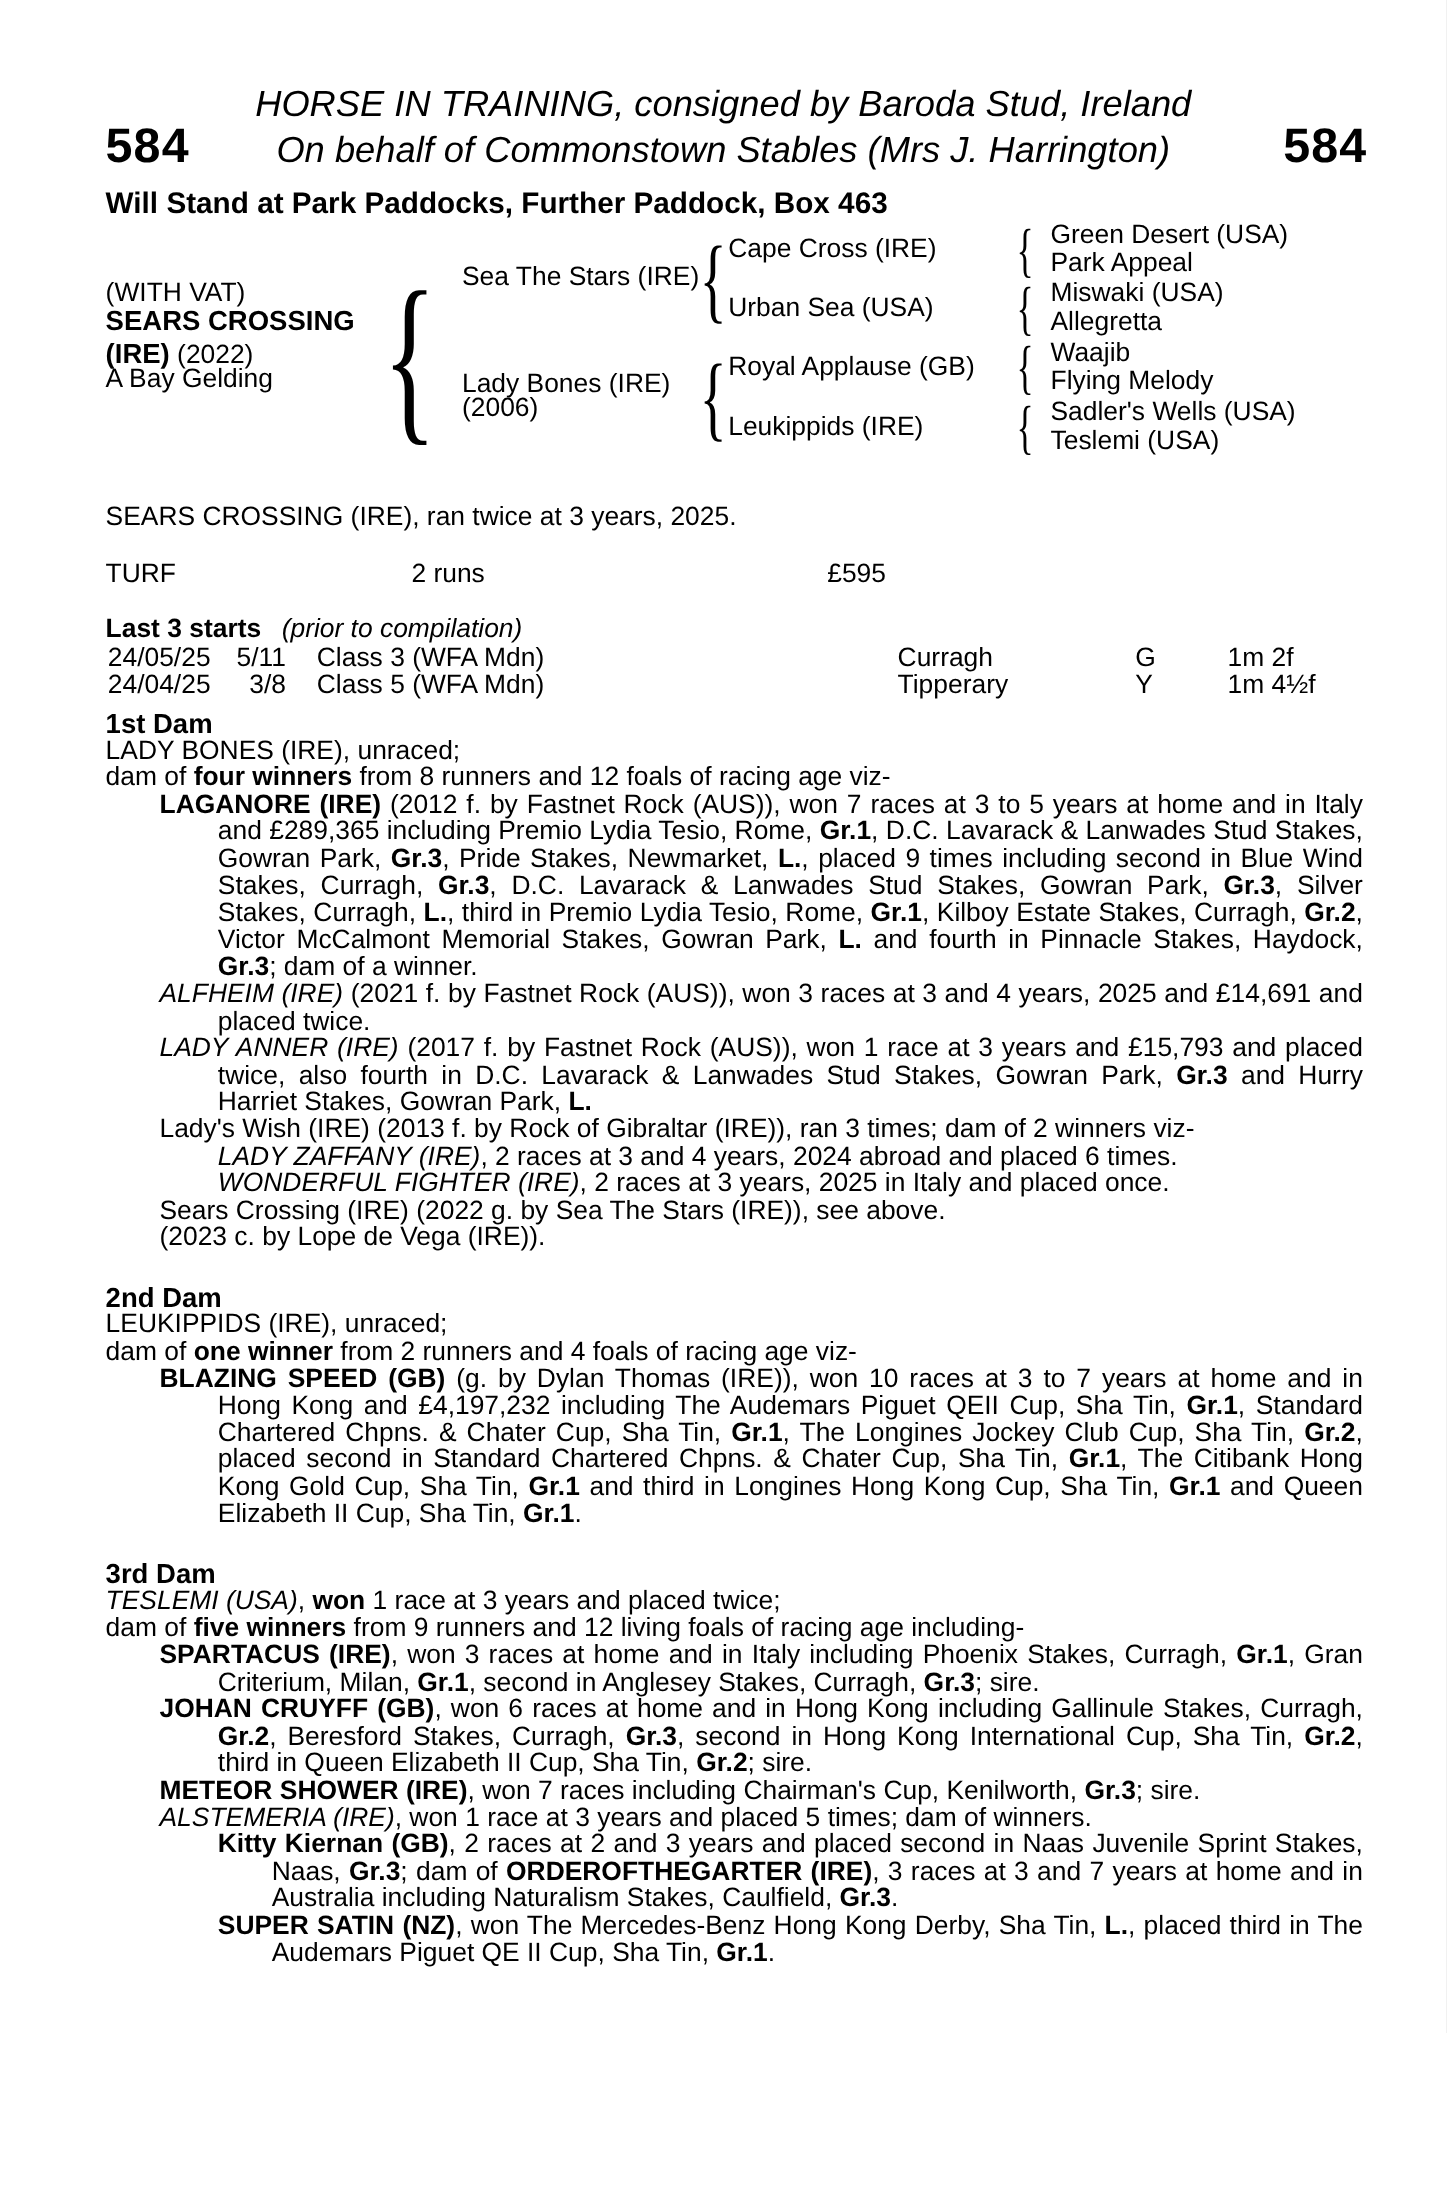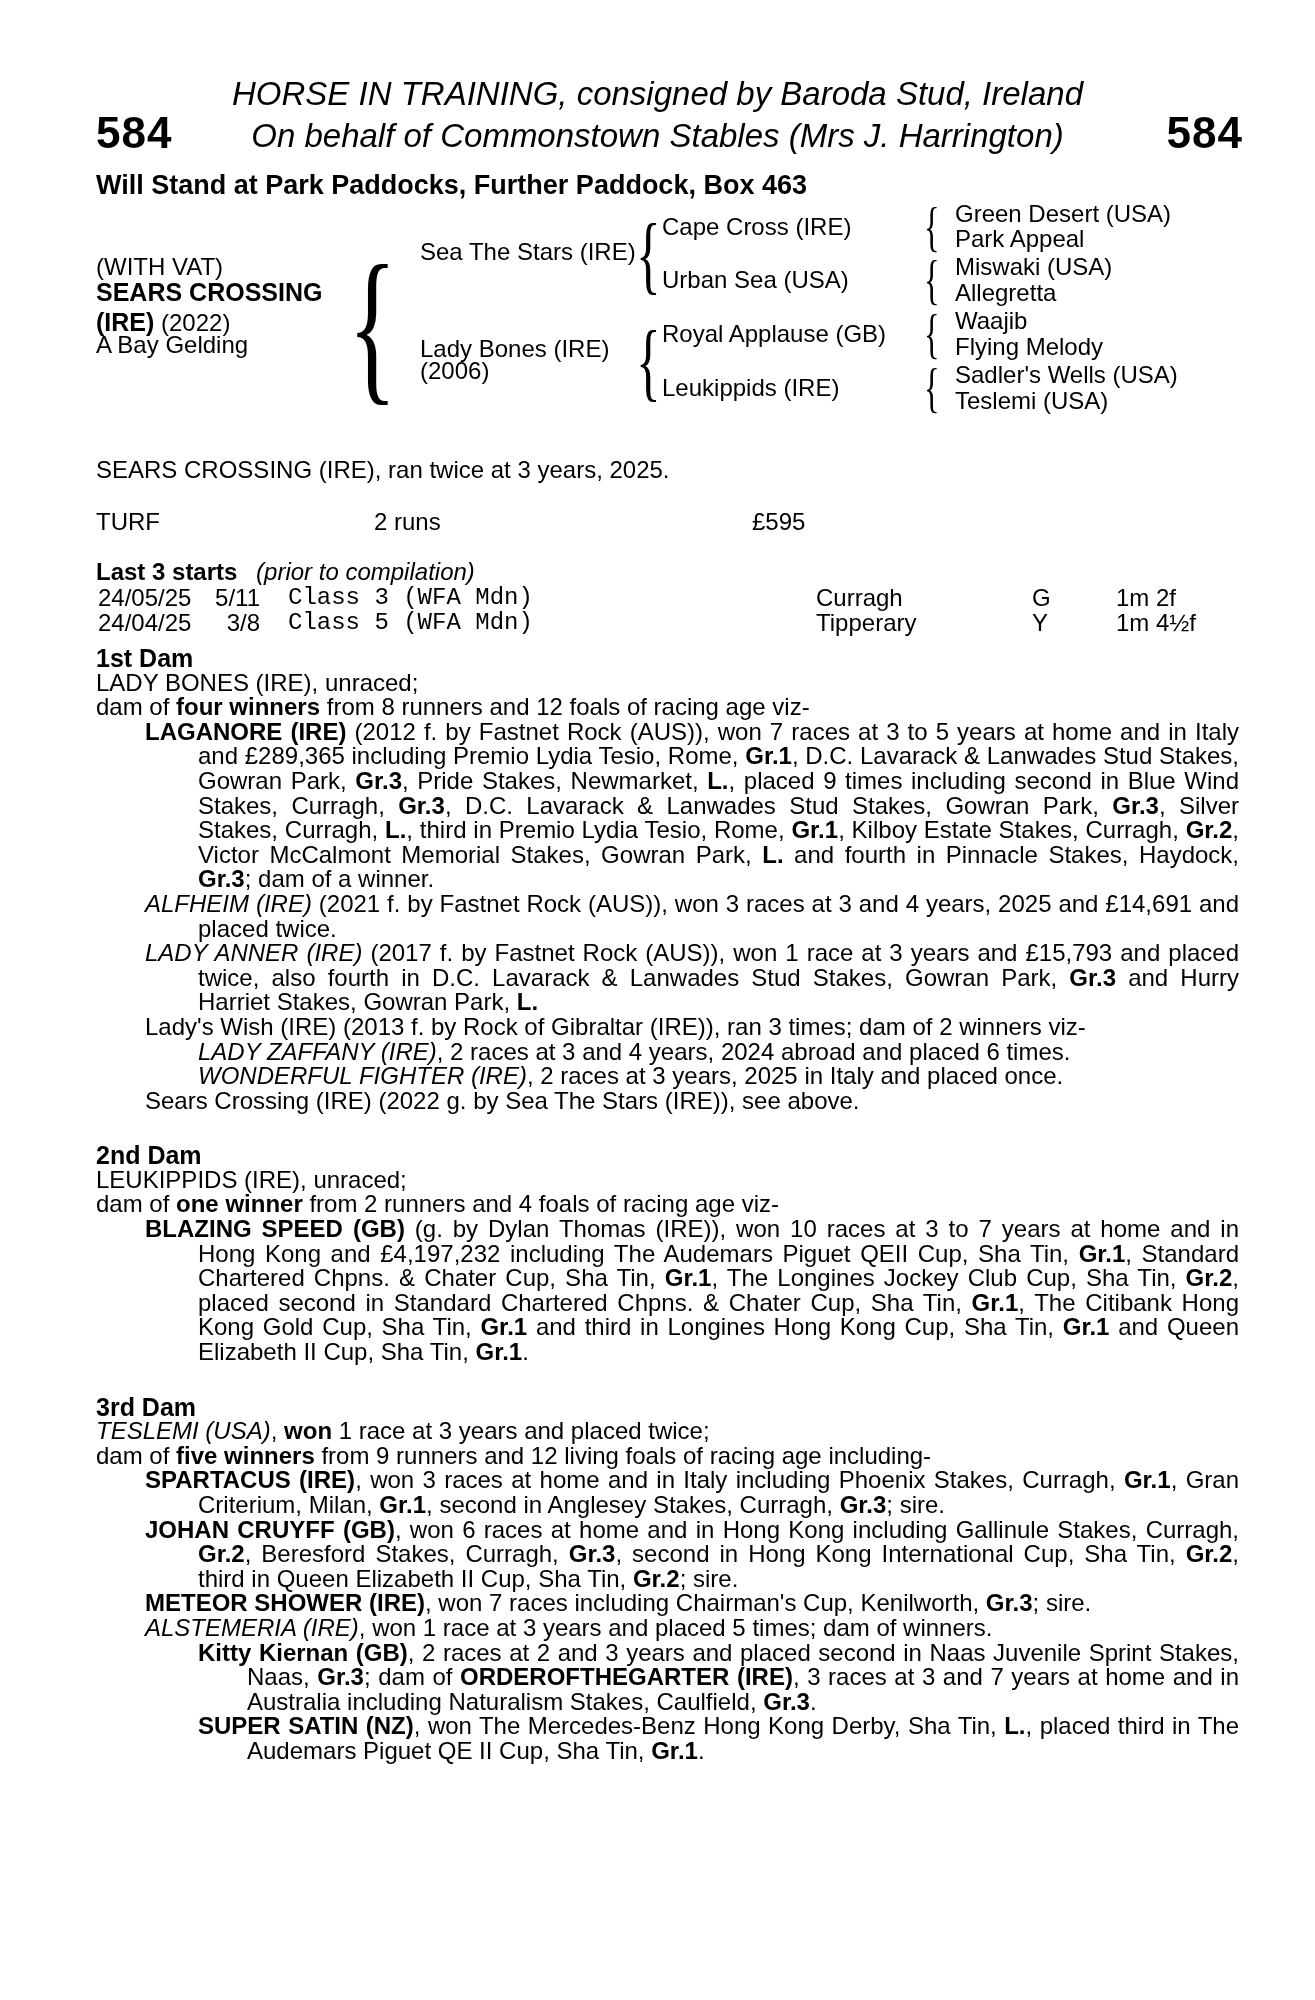--- a/index.html
+++ b/index.html
@@ -44,21 +44,21 @@
   .st-surface{left:0;}
   .st-runs{left:278px;}
   .st-earn{left:656px;}
   .last3{left:96px;top:560px;}
   .last3 .note{font-style:italic;font-weight:400;margin-left:12px;}
   .racerows{left:96px;top:586px;width:1143px;}
   .race-row{position:relative;height:25px;}
   .race-row span{position:absolute;top:0;white-space:nowrap;}
   .c-date{left:2px;}
   .c-pos{left:94px;width:70px;text-align:right;}
-  .c-class{left:192px;font-family:Liberation Mono, monospace;}
+  .c-class{left:192px;}
   .c-course{left:720px;}
   .c-going{left:936px;}
   .c-dist{left:1020px;}
   
   .dams{left:96px;top:646px;width:1143px;}
   .dam-section{margin:0;}
   .dam-section + .dam-section{margin-top:30px;}
   .dam-head{margin:0;font-size:25px;font-weight:700;line-height:24.6px;}
   .dam-line{margin:0;}
   .entry{margin:0;text-align:justify;}
@@ -148,20 +148,21 @@
         <h3 class="dam-head">1st Dam</h3>
         <p class="dam-line"><span>LADY BONES (IRE), unraced;</span></p>
         <p class="dam-line"><span>dam of </span><span class="s-b">four winners</span><span> from 8 runners and 12 foals of racing age viz-</span></p>
         <p class="entry ind1"><span class="s-b">LAGANORE (IRE)</span><span> (2012 f. by Fastnet Rock (AUS)), won 7 races at 3 to 5 years at home and in Italy and £289,365 including Premio Lydia Tesio, Rome, </span><span class="s-b">Gr.1</span><span>, D.C. Lavarack &amp; Lanwades Stud Stakes, Gowran Park, </span><span class="s-b">Gr.3</span><span>, Pride Stakes, Newmarket, </span><span class="s-b">L.</span><span>, placed 9 times including second in Blue Wind Stakes, Curragh, </span><span class="s-b">Gr.3</span><span>, D.C. Lavarack &amp; Lanwades Stud Stakes, Gowran Park, </span><span class="s-b">Gr.3</span><span>, Silver Stakes, Curragh, </span><span class="s-b">L.</span><span>, third in Premio Lydia Tesio, Rome, </span><span class="s-b">Gr.1</span><span>, Kilboy Estate Stakes, Curragh, </span><span class="s-b">Gr.2</span><span>, Victor McCalmont Memorial Stakes, Gowran Park, </span><span class="s-b">L.</span><span> and fourth in Pinnacle Stakes, Haydock, </span><span class="s-b">Gr.3</span><span>; dam of a winner.</span></p>
         <p class="entry ind1"><span class="s-i">ALFHEIM (IRE)</span><span> (2021 f. by Fastnet Rock (AUS)), won 3 races at 3 and 4 years, 2025 and £14,691 and placed twice.</span></p>
         <p class="entry ind1"><span class="s-i">LADY ANNER (IRE)</span><span> (2017 f. by Fastnet Rock (AUS)), won 1 race at 3 years and £15,793 and placed twice, also fourth in D.C. Lavarack &amp; Lanwades Stud Stakes, Gowran Park, </span><span class="s-b">Gr.3</span><span> and Hurry Harriet Stakes, Gowran Park, </span><span class="s-b">L.</span></p>
         <p class="entry ind1"><span>Lady's Wish (IRE) (2013 f. by Rock of Gibraltar (IRE)), ran 3 times; dam of 2 winners viz-</span></p>
         <p class="entry ind2"><span class="s-i">LADY ZAFFANY (IRE)</span><span>, 2 races at 3 and 4 years, 2024 abroad and placed 6 times.</span></p>
         <p class="entry ind2"><span class="s-i">WONDERFUL FIGHTER (IRE)</span><span>, 2 races at 3 years, 2025 in Italy and placed once.</span></p>
         <p class="entry ind1"><span>Sears Crossing (IRE) (2022 g. by Sea The Stars (IRE)), see above.</span></p>
+        <p class="entry ind1"><span>(2023 c. by Lope de Vega (IRE)).</span></p>
       </section>
       <section class="dam-section">
         <h3 class="dam-head">2nd Dam</h3>
         <p class="dam-line"><span>LEUKIPPIDS (IRE), unraced;</span></p>
         <p class="dam-line"><span>dam of </span><span class="s-b">one winner</span><span> from 2 runners and 4 foals of racing age viz-</span></p>
         <p class="entry ind1"><span class="s-b">BLAZING SPEED (GB)</span><span> (g. by Dylan Thomas (IRE)), won 10 races at 3 to 7 years at home and in Hong Kong and £4,197,232 including The Audemars Piguet QEII Cup, Sha Tin, </span><span class="s-b">Gr.1</span><span>, Standard Chartered Chpns. &amp; Chater Cup, Sha Tin, </span><span class="s-b">Gr.1</span><span>, The Longines Jockey Club Cup, Sha Tin, </span><span class="s-b">Gr.2</span><span>, placed second in Standard Chartered Chpns. &amp; Chater Cup, Sha Tin, </span><span class="s-b">Gr.1</span><span>, The Citibank Hong Kong Gold Cup, Sha Tin, </span><span class="s-b">Gr.1</span><span> and third in Longines Hong Kong Cup, Sha Tin, </span><span class="s-b">Gr.1</span><span> and Queen Elizabeth II Cup, Sha Tin, </span><span class="s-b">Gr.1</span><span>.</span></p>
       </section>
       <section class="dam-section">
         <h3 class="dam-head">3rd Dam</h3>
         <p class="dam-line"><span class="s-i">TESLEMI (USA)</span><span>, </span><span class="s-b">won</span><span> 1 race at 3 years and placed twice;</span></p>

